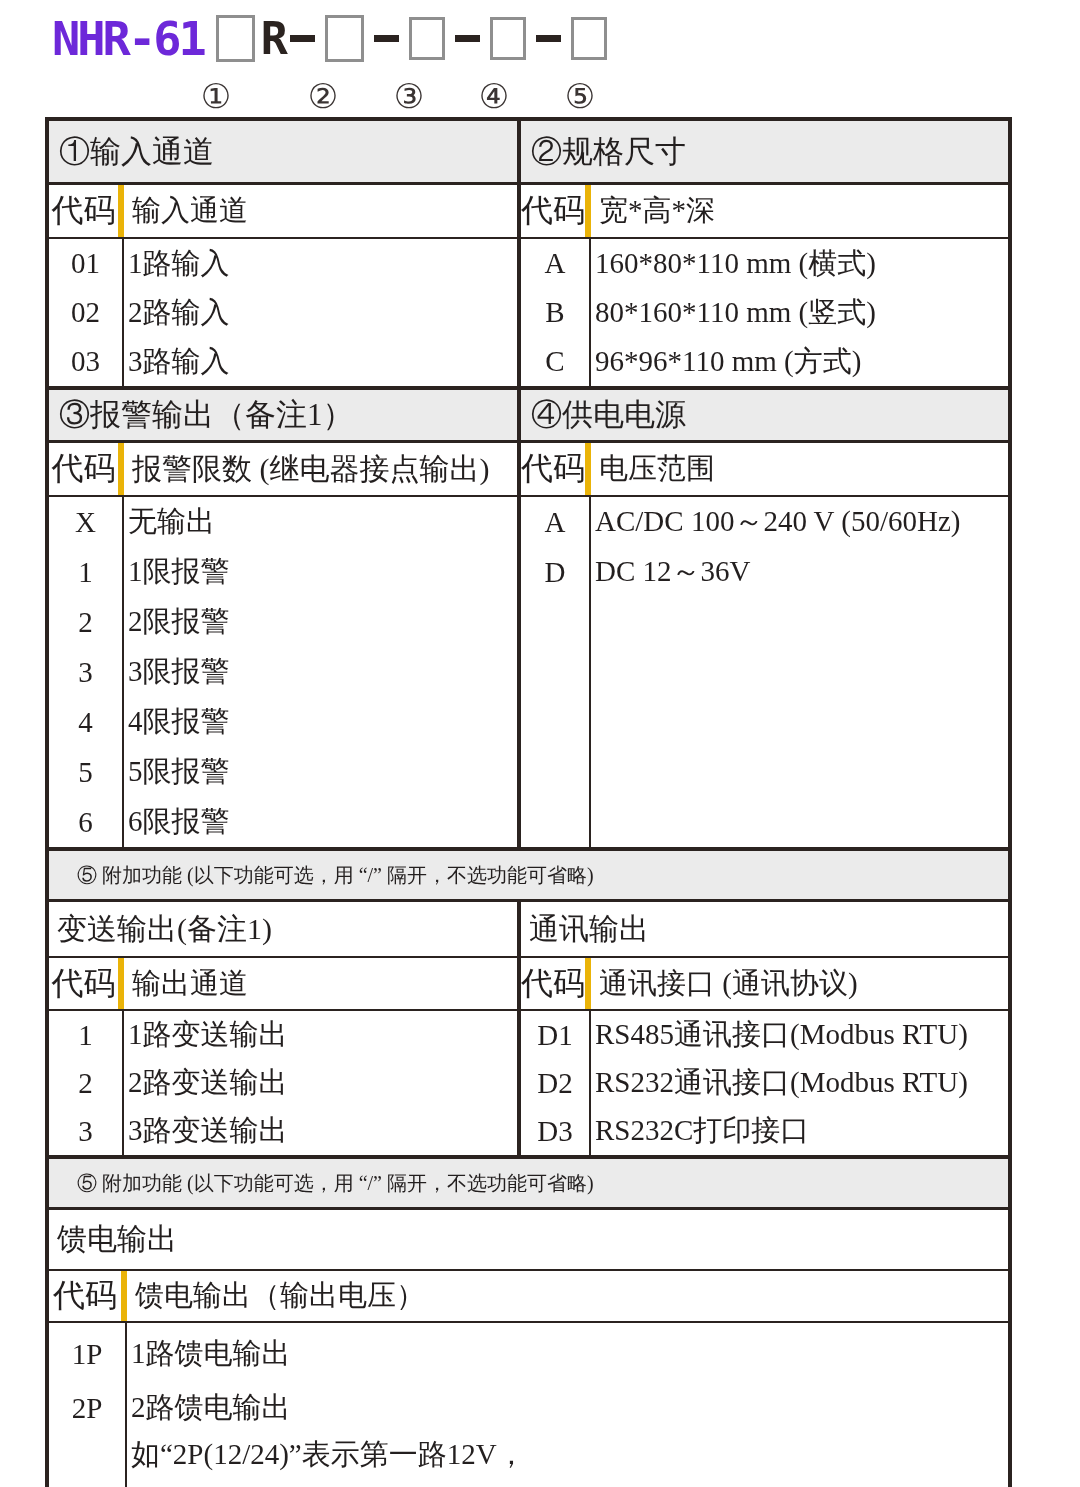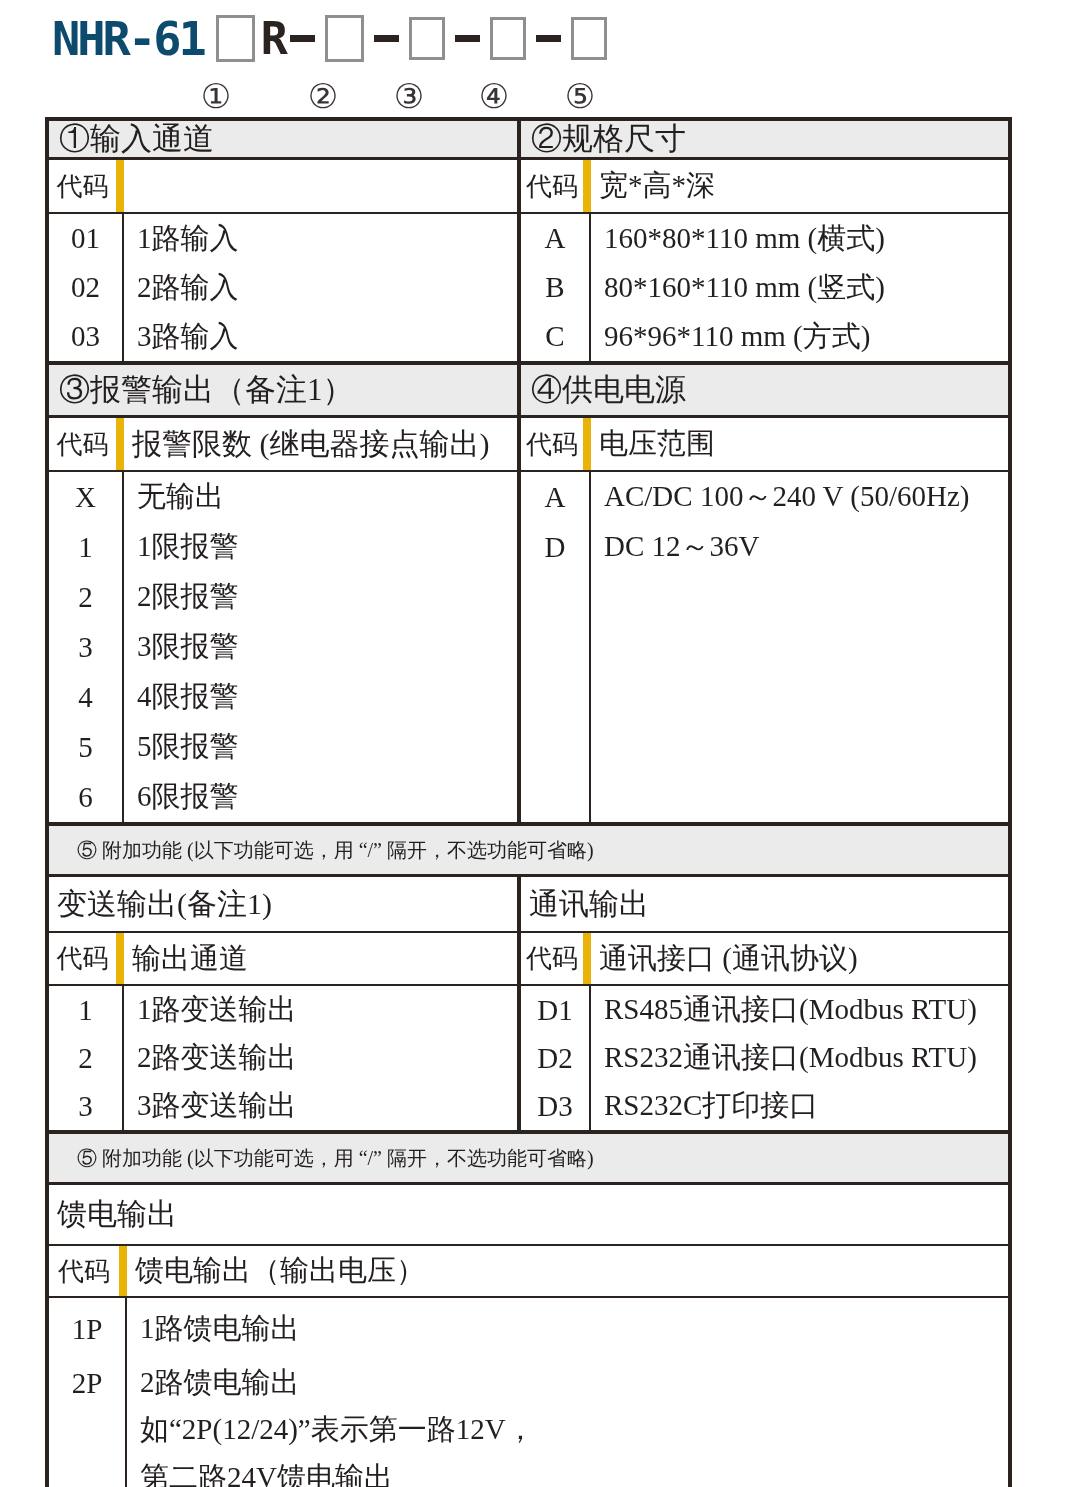--- a/index.html
+++ b/index.html
@@ -5,21 +5,21 @@
   html,body { margin:0; padding:0; }
   body {
     width:1080px; height:1487px; position:relative; overflow:hidden;
     background:#ffffff; color:#231f1f;
     font-family:"Liberation Serif","DejaVu Serif",serif;
   }
   
   .model-line { position:absolute; left:52px; top:6px; height:64px; display:flex; align-items:center; }
   .model-text {
     font-family:"DejaVu Sans Mono","DejaVu Sans",monospace; font-weight:bold;
-    font-size:47px; letter-spacing:-3px; color:#0c4a6e; line-height:1;
+    font-size:47px; letter-spacing:-3px; color:#6d28d9; line-height:1;
   }
   .mbox { width:39px; height:47px; border:3px solid #8f8f8f; box-sizing:border-box; background:#fff; }
   .mbox.first { margin-left:12px; }
   .mbox.small { width:36px; height:43px; }
   .r-text {
     font-family:"DejaVu Sans Mono","DejaVu Sans",monospace; font-weight:bold;
     font-size:45px; letter-spacing:-2px; color:#2b2320; margin-left:6px; line-height:1;
   }
   .mdash { width:25px; height:7px; background:#2b2320; margin:0 10px; }
   .mdash.tight { margin-left:4px; }
@@ -34,30 +34,30 @@
   .row { display:flex; box-sizing:border-box; align-items:stretch; }
   .bt2 { border-top:2px solid #2b2320; }
   .bt3 { border-top:3px solid #2b2320; }
   .bt4 { border-top:4px solid #2b2320; }
   .gray { background:#ebebeb; }
 
   .lhalf { width:472px; border-right:4px solid #2b2320; box-sizing:border-box; display:flex; }
   .rhalf { flex:1; display:flex; min-width:0; }
 
   .hcell { font-size:31px; display:flex; align-items:center; padding-left:10px; width:100%; box-sizing:border-box; }
-  .codecell { border-right:8px solid #eab308; box-sizing:border-box; display:flex; align-items:center; justify-content:center; font-size:26px; flex:none; }
+  .codecell { border-right:6px solid #eab308; box-sizing:border-box; display:flex; align-items:center; justify-content:center; font-size:32px; flex:none; }
   .desccell { flex:1; display:flex; align-items:center; padding-left:8px; font-size:29px; min-width:0; box-sizing:border-box; }
   .wL { width:75px; } .wR { width:70px; } .wB { width:78px; }
 
   .codecol { border-right:2px solid #2b2320; box-sizing:border-box; flex:none; }
   .desccol { flex:1; min-width:0; }
   .c { display:flex; align-items:center; justify-content:center; font-size:29px; }
-  .d { display:flex; align-items:center; padding-left:13px; font-size:29px; box-sizing:border-box; }
-
-  .h48 { height:36px; } .h52 { height:52px; } .h50 { height:50px; }
+  .d { display:flex; align-items:center; padding-left:4px; font-size:29px; box-sizing:border-box; }
+
+  .h48 { height:61px; } .h52 { height:52px; } .h50 { height:50px; }
   .h49 { height:49px; } .h47 { height:54px; } .h51 { height:51px; }
   .h48a { height:48px; } .h45 { height:62px; } .h46 { height:46px; }
   .fs28 { font-size:30px; }
   .banner { font-size:20px; display:flex; align-items:center; padding-left:28px; width:100%; box-sizing:border-box; }
   .titlecell { font-size:30px; display:flex; align-items:center; padding-left:8px; width:100%; box-sizing:border-box; }
 </style>
 </head>
 <body>
 
 <div class="model-line">
@@ -86,20 +86,21 @@
       <div class="hcell">①输入通道</div>
     </div>
     <div class="rhalf h48">
       <div class="hcell">②规格尺寸</div>
     </div>
   </div>
 
   <div class="row bt3">
     <div class="lhalf h52">
       <div class="codecell wL">代码</div>
+      <div class="desccell">输入通道</div>
     </div>
     <div class="rhalf h52">
       <div class="codecell wR">代码</div>
       <div class="desccell">宽*高*深</div>
     </div>
   </div>
 
   <div class="row bt2">
     <div class="lhalf">
       <div class="codecol wL">

